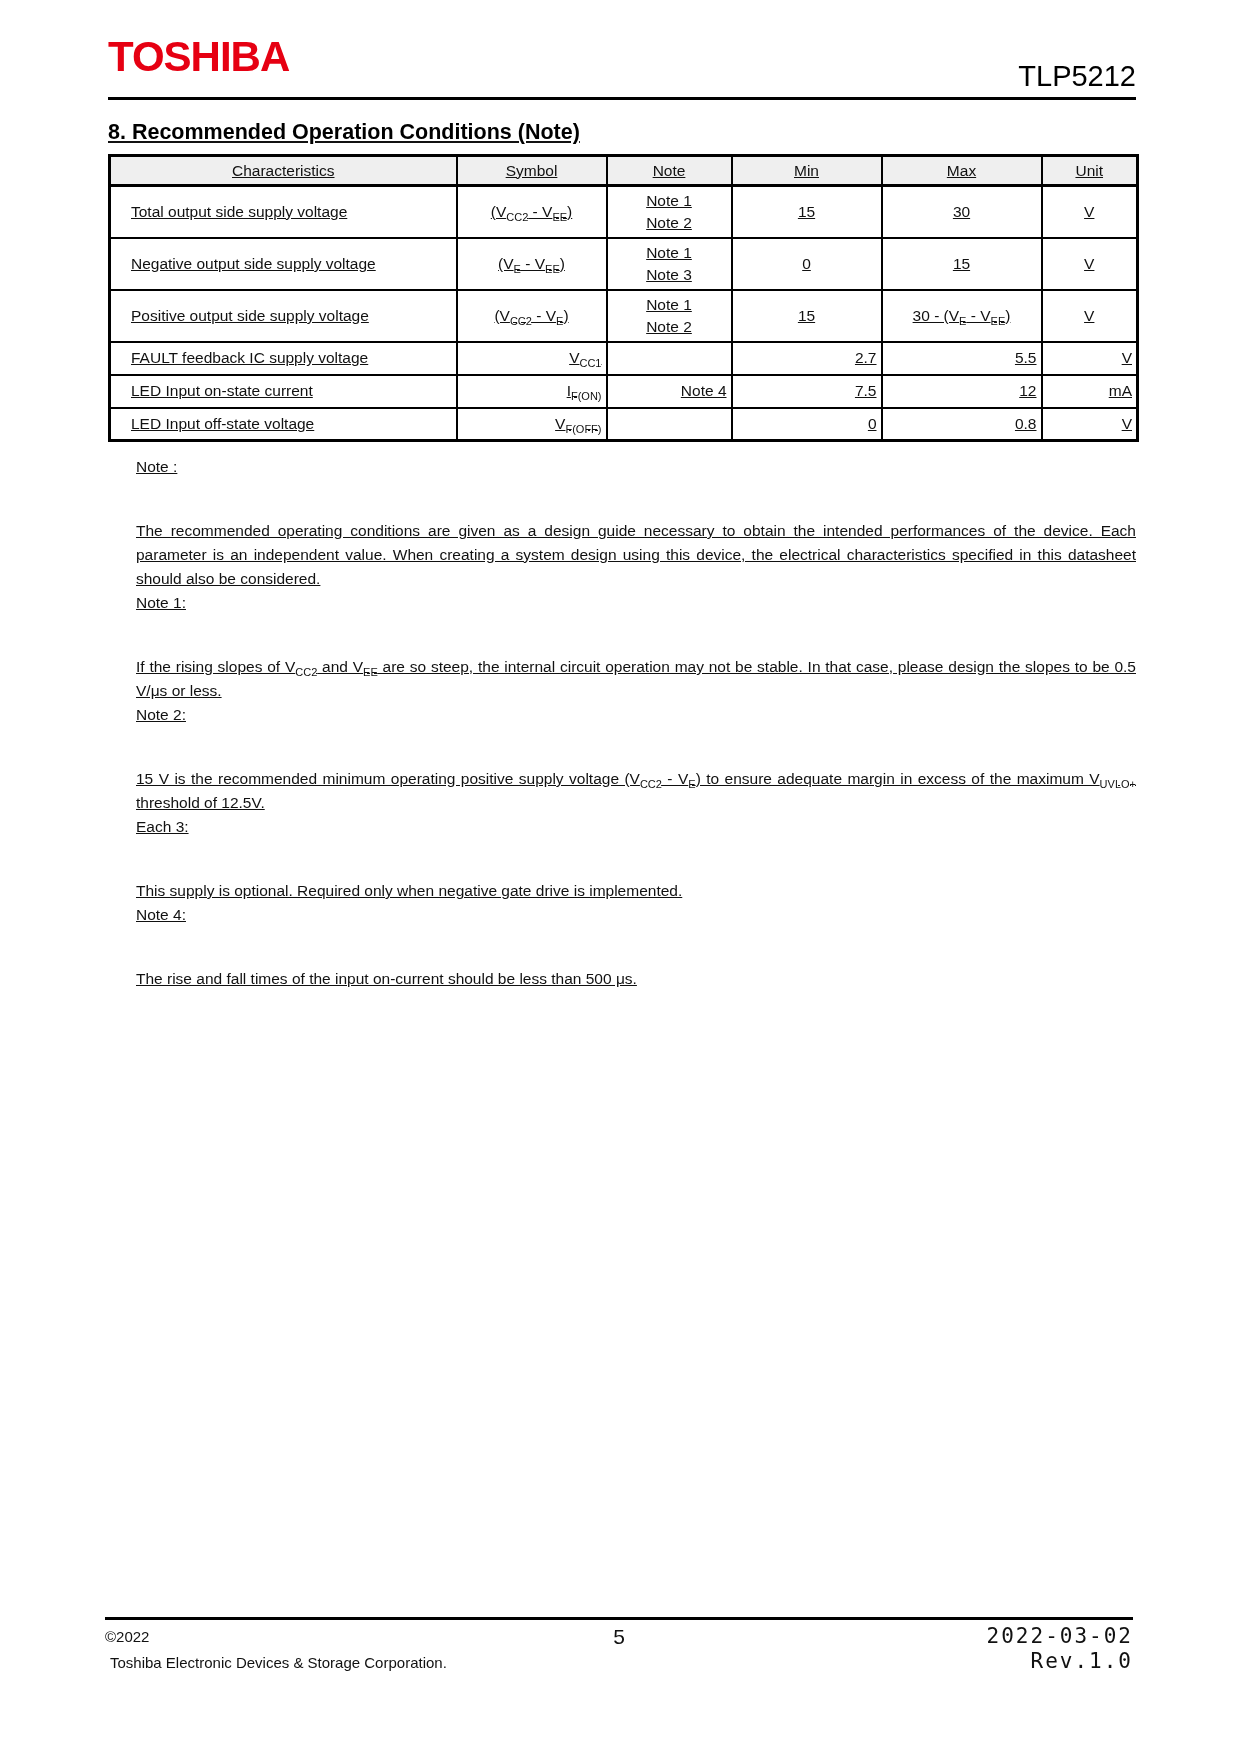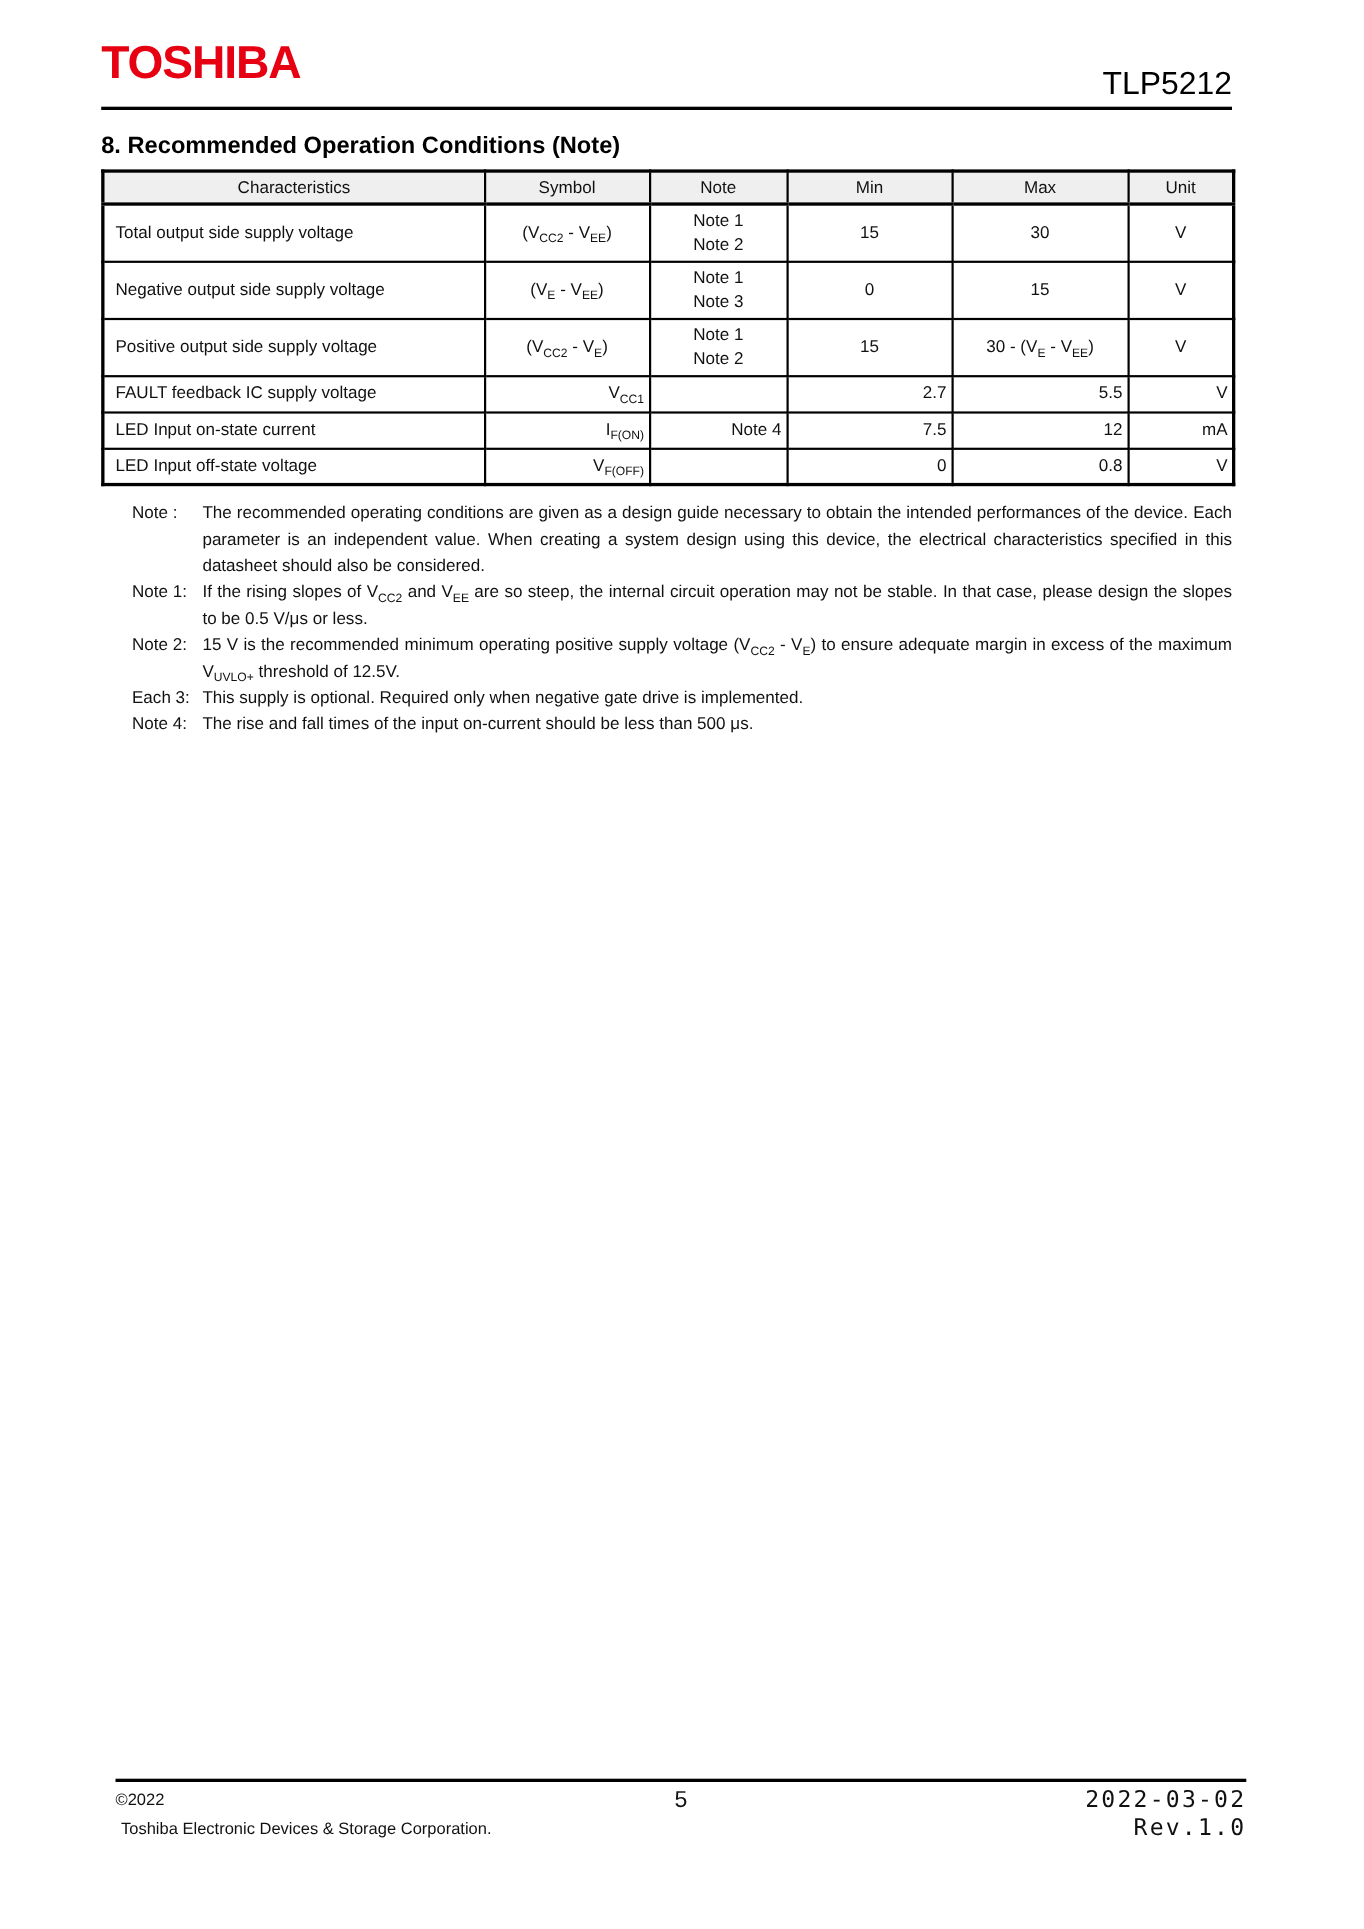--- a/index.html
+++ b/index.html
@@ -5,21 +5,21 @@
   * { margin:0; padding:0; box-sizing:border-box; }
   html, body { width:1240px; height:1754px; }
   body {
     background:#ffffff;
     color:#111;
     font-family:"Liberation Sans", sans-serif;
     position:relative;
     overflow:hidden;
   }
   .page { position:absolute; inset:0; }
-  .content { position:absolute; left:92px; top:0; width:1028px; }
+  .content { position:absolute; left:108px; top:0; width:1028px;text-decoration:underline; }
 
   
   .masthead { position:relative; height:100px; border-bottom:3px solid #000; }
   .logo {
     position:absolute; left:0; top:33px;
     font-size:42px; font-weight:900; letter-spacing:-1px;
     color:var(--brand, #e60012);
   }
   .part-number {
     position:absolute; right:0; bottom:4px;
@@ -42,28 +42,28 @@
     padding:1px 4px;
     font-weight:400;
     line-height:1.4;
   }
   .op-table thead th {
     background:#efefef;
     border-bottom:3px solid #000;
     height:30px;
     margin-left:45px;
   }
-  .op-table td.c-char { text-align:left; padding-left:10px; }
+  .op-table td.c-char { text-align:left; padding-left:20px; }
   .row-tall  td { height:52px; }
   .row-short td { height:33px;text-align:right; }
   .op-table sub { font-size:11px; line-height:0; }
 
   
   .notes { margin-top:13px; font-size:15.5px; line-height:24px; }
-  .note-item { display:flex; padding-left:28px; }
+  .note-item { display:flex; padding-left:28px;flex-direction:column; }
   .note-label { flex:0 0 64px; white-space:nowrap; }
   .note-body { flex:1; text-align:justify; }
   .notes sub { font-size:11px; line-height:0; }
 
   
   .footer {
     position:absolute; left:105px; top:1617px; width:1028px;
     border-top:3px solid #000; padding-top:4px;
     display:flex; justify-content:space-between; align-items:flex-start;
   }

